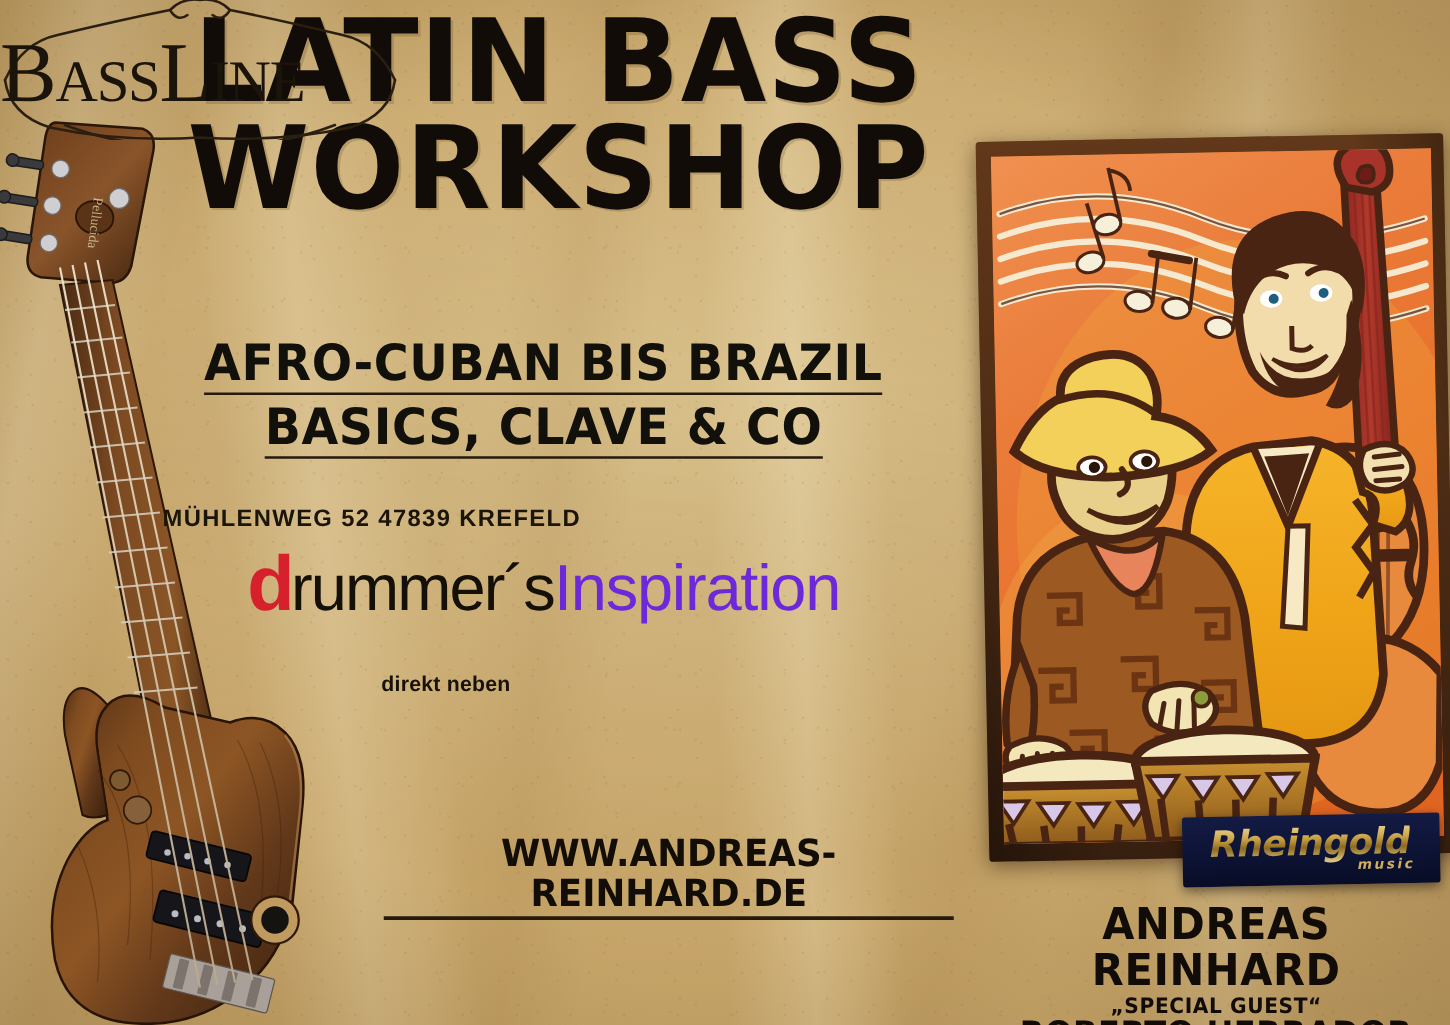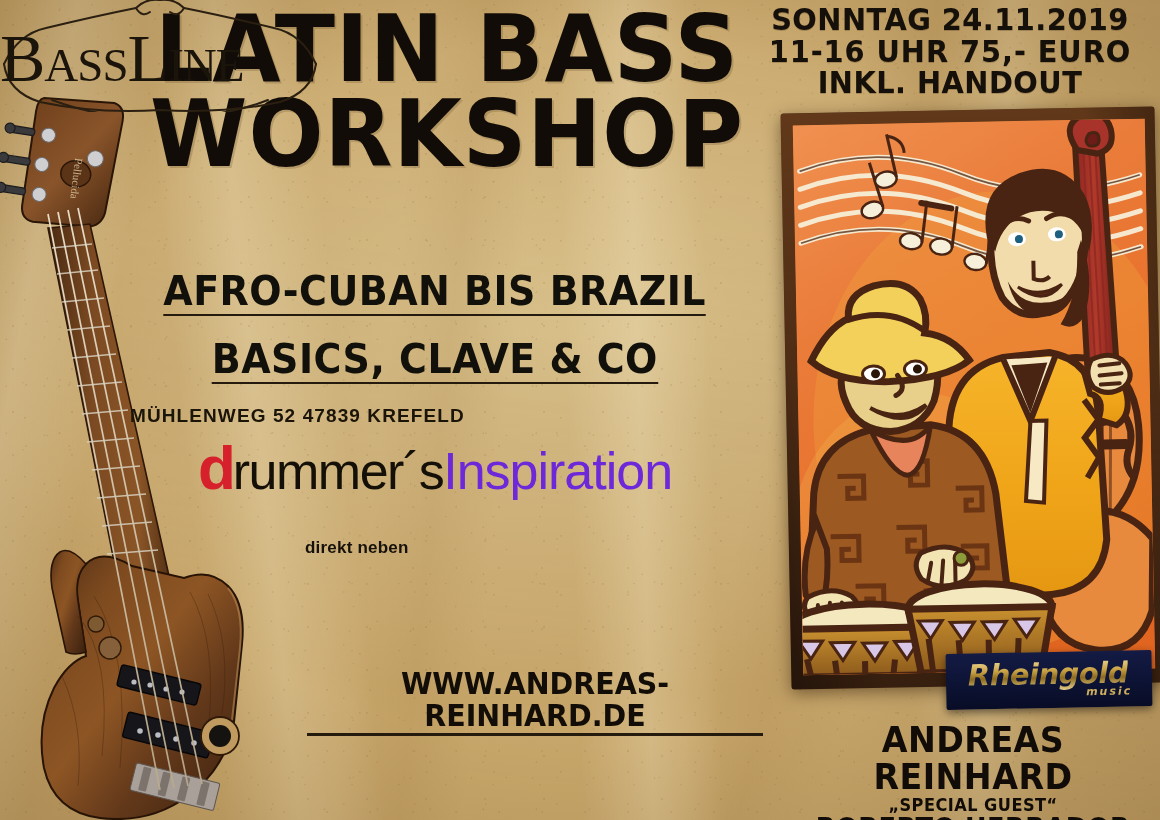--- a/index.html
+++ b/index.html
@@ -90,21 +90,21 @@
     display:inline-block;
     font-family:"DejaVu Sans", sans-serif;
     font-weight:700;
     font-size:40px;
     letter-spacing:.5px;
     color:#12100a;
     border-bottom:2px solid #241a0d;
     padding-bottom:1px;
     transform:scaleX(.95);
   }
-  .subtitle .row{display:block;margin-bottom:22px;}
+  .subtitle .row{display:block;margin-bottom:5px;}
 
   
   .address{
     left:130px;top:405px;width:610px;
     text-align:left;
     font-size:19px;font-weight:700;
     letter-spacing:1.1px;
     color:#1b1409;
     font-family:"Liberation Sans", sans-serif;
   }
@@ -605,25 +605,20 @@
         </g>
       </svg>
     </div>
   </div>
 
   <div class="rheingold">
     <span class="rg-name">Rheingold</span>
     <span class="rg-sub">music</span>
   </div>
 
-  <div class="poster-text datebox">
-    <span class="l">SONNTAG 24.11.2019</span>
-    <span class="l l2">11-16 UHR   75,- EURO</span>
-    <span class="l">INKL. HANDOUT</span>
-  </div>
 
   <div class="poster-text title">
     <span class="tl">LATIN BASS</span>
     <span class="tl">WORKSHOP</span>
   </div>
 
   <div class="poster-text subtitle">
     <span class="row"><span class="sl">AFRO-CUBAN BIS BRAZIL</span></span>
     <span class="row"><span class="sl">BASICS, CLAVE &amp; CO</span></span>
   </div>

